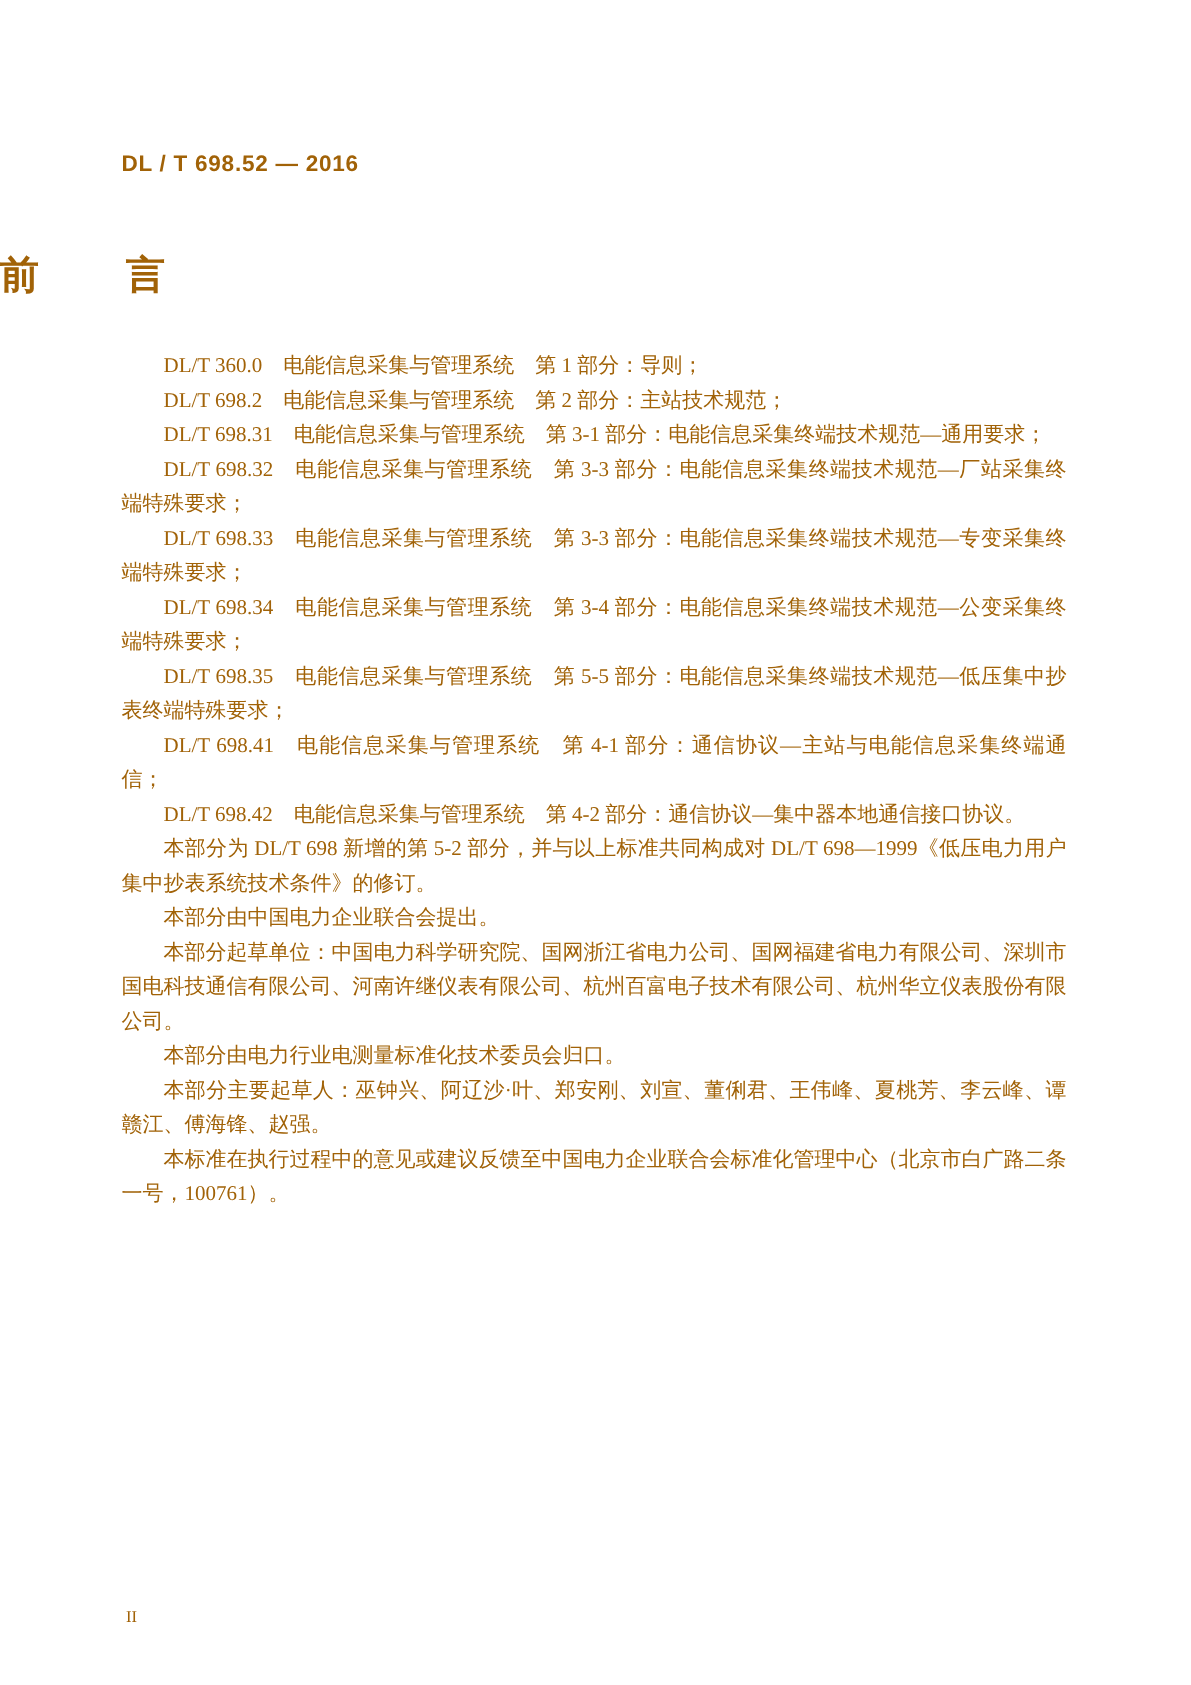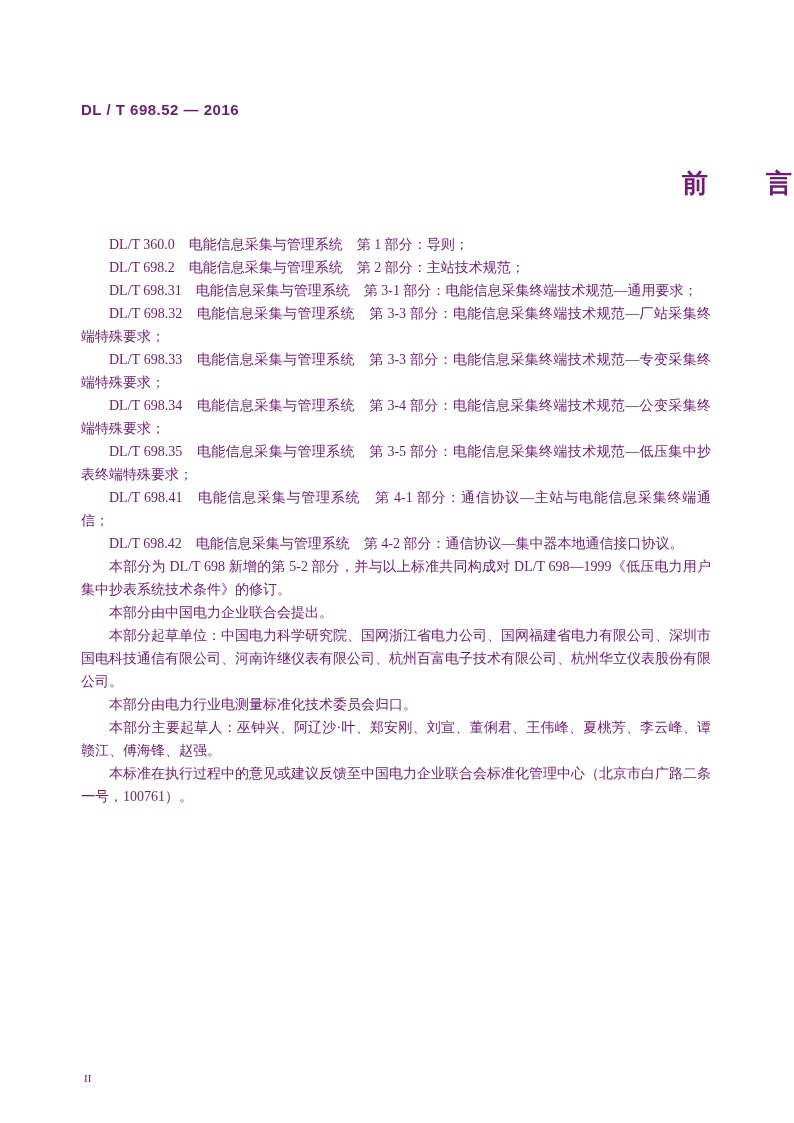--- a/index.html
+++ b/index.html
@@ -5,39 +5,39 @@
   html, body {
     margin: 0;
     padding: 0;
     background: #ffffff;
   }
   .page {
     position: relative;
     width: 794px;
     height: 1123px;
     background: #ffffff;
-    color: #701a75;
+    color: #a16207;
     font-family: "Liberation Serif", "DejaVu Serif", serif;
     overflow: hidden;
   }
   .doc-header {
     position: absolute;
     left: 81px;
     top: 101px;
     font-family: "Liberation Sans", "DejaVu Sans", sans-serif;
     font-weight: bold;
     font-size: 15px;
     letter-spacing: 0.5px;
   }
   .doc-title {
     position: absolute;
     left: 0;
     top: 166px;
     width: 100%;
-    text-align: right;
+    text-align: left;
     font-family: "Liberation Sans", "DejaVu Sans", sans-serif;
     font-weight: bold;
     font-size: 26px;
     letter-spacing: 2px;
   }
   .content {
     position: absolute;
     left: 81px;
     top: 233px;
     width: 630px;
@@ -68,21 +68,21 @@
 
   <div class="doc-title">前　　言</div>
 
   <div class="content">
     <p>DL/T 360.0　电能信息采集与管理系统　第 1 部分：导则；</p>
     <p>DL/T 698.2　电能信息采集与管理系统　第 2 部分：主站技术规范；</p>
     <p>DL/T 698.31　电能信息采集与管理系统　第 3-1 部分：电能信息采集终端技术规范—通用要求；</p>
     <p>DL/T 698.32　电能信息采集与管理系统　第 3-3 部分：电能信息采集终端技术规范—厂站采集终端特殊要求；</p>
     <p>DL/T 698.33　电能信息采集与管理系统　第 3-3 部分：电能信息采集终端技术规范—专变采集终端特殊要求；</p>
     <p>DL/T 698.34　电能信息采集与管理系统　第 3-4 部分：电能信息采集终端技术规范—公变采集终端特殊要求；</p>
-    <p>DL/T 698.35　电能信息采集与管理系统　第 3-5 部分：电能信息采集终端技术规范—低压集中抄表终端特殊要求；</p>
+    <p>DL/T 698.35　电能信息采集与管理系统　第 5-5 部分：电能信息采集终端技术规范—低压集中抄表终端特殊要求；</p>
     <p>DL/T 698.41　电能信息采集与管理系统　第 4-1 部分：通信协议—主站与电能信息采集终端通信；</p>
     <p>DL/T 698.42　电能信息采集与管理系统　第 4-2 部分：通信协议—集中器本地通信接口协议。</p>
     <p>本部分为 DL/T 698 新增的第 5-2 部分，并与以上标准共同构成对 DL/T 698—1999《低压电力用户集中抄表系统技术条件》的修订。</p>
     <p>本部分由中国电力企业联合会提出。</p>
     <p>本部分起草单位：中国电力科学研究院、国网浙江省电力公司、国网福建省电力有限公司、深圳市国电科技通信有限公司、河南许继仪表有限公司、杭州百富电子技术有限公司、杭州华立仪表股份有限公司。</p>
     <p>本部分由电力行业电测量标准化技术委员会归口。</p>
     <p>本部分主要起草人：巫钟兴、阿辽沙·叶、郑安刚、刘宣、董俐君、王伟峰、夏桃芳、李云峰、谭赣江、傅海锋、赵强。</p>
     <p>本标准在执行过程中的意见或建议反馈至中国电力企业联合会标准化管理中心（北京市白广路二条一号，100761）。</p>
   </div>
 

